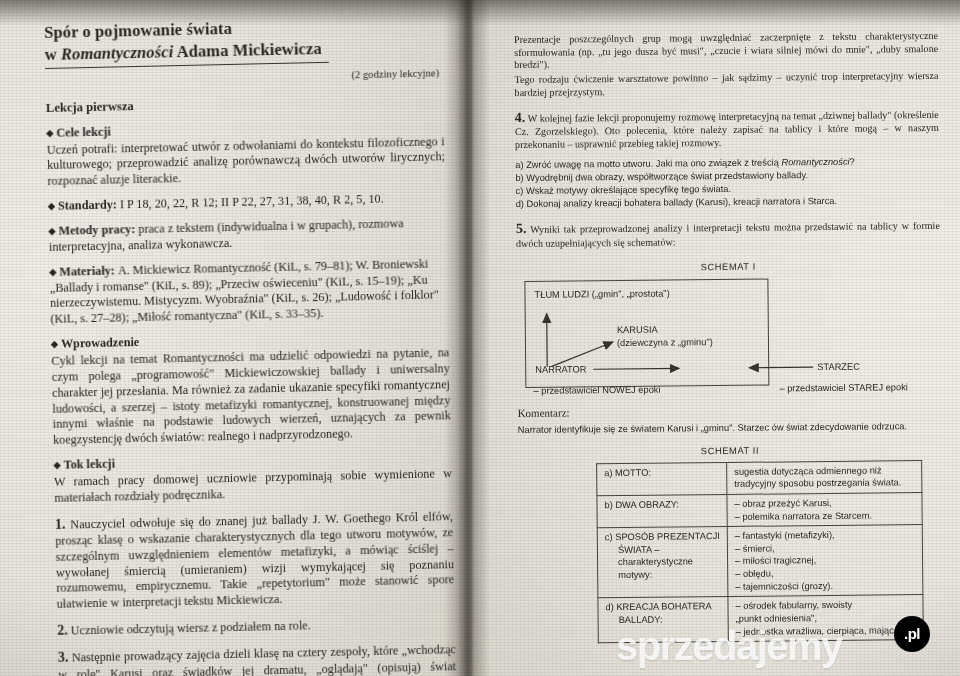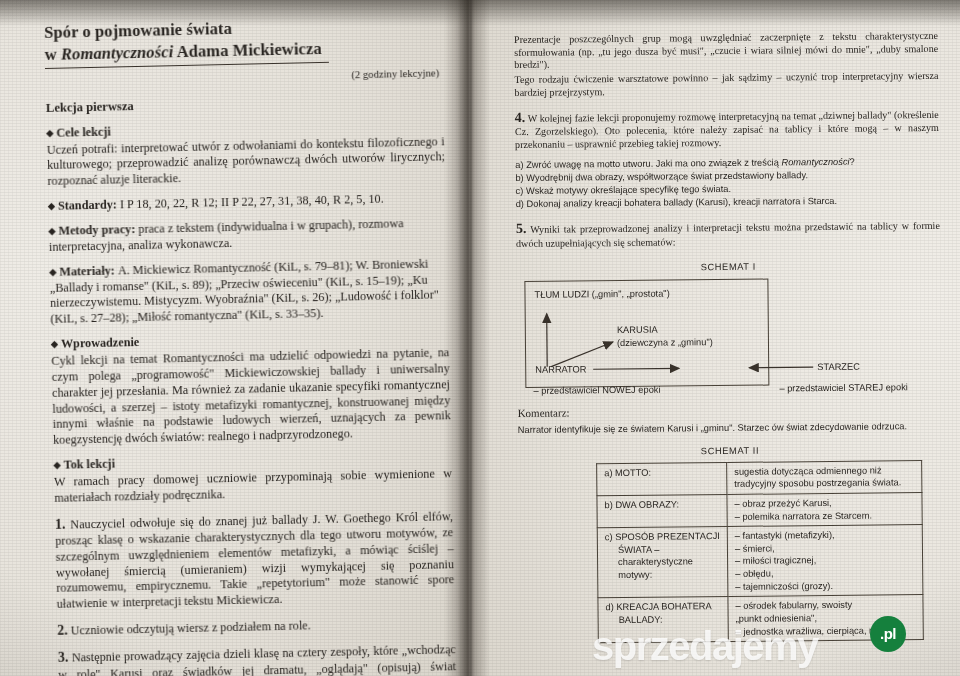--- a/index.html
+++ b/index.html
@@ -104,21 +104,21 @@
   
   #schemat2{margin:0 0 0 78px;width:326px;border-collapse:collapse;
             font-family:"Liberation Sans",sans-serif;font-size:9.3px;}
   #schemat2 td{border:1.2px solid #4a4339;padding:3px 6px 3px 7px;
                vertical-align:top;line-height:1.36;}
   #schemat2 td.k{width:116px;}
   #schemat2 td .ind{display:block;padding-left:13px;}
 
   
   #watermark{
-    position:absolute;left:592px;top:616px;width:330px;height:56px;
+    position:absolute;left:616px;top:616px;width:330px;height:56px;
     pointer-events:none;
   }
   #wm-text{
     position:absolute;left:0;top:8px;
     font-family:"Liberation Sans",sans-serif;font-weight:bold;
     font-size:40px;letter-spacing:-1.5px;color:rgba(255,255,255,.82);
     text-shadow:0 1px 2px rgba(0,0,0,.12);
   }
   #wm-badge{
     position:absolute;left:278px;top:0px;width:36px;height:36px;border-radius:50%;
@@ -317,16 +317,16 @@
       </table>
   </div>
 
   <div id="gutter"></div>
   <div id="top-shadow"></div>
   <div id="vignette"></div>
   <div id="grain"></div>
 
   <div id="watermark">
     <div id="wm-text">sprzedajemy</div>
-    <div id="wm-badge" style="background: #15803d; text-align: center;">.pl</div>
+    <div id="wm-badge" style="background: #000000; text-align: center;">.pl</div>
   </div>
 
 </div>
 
 </body></html>

